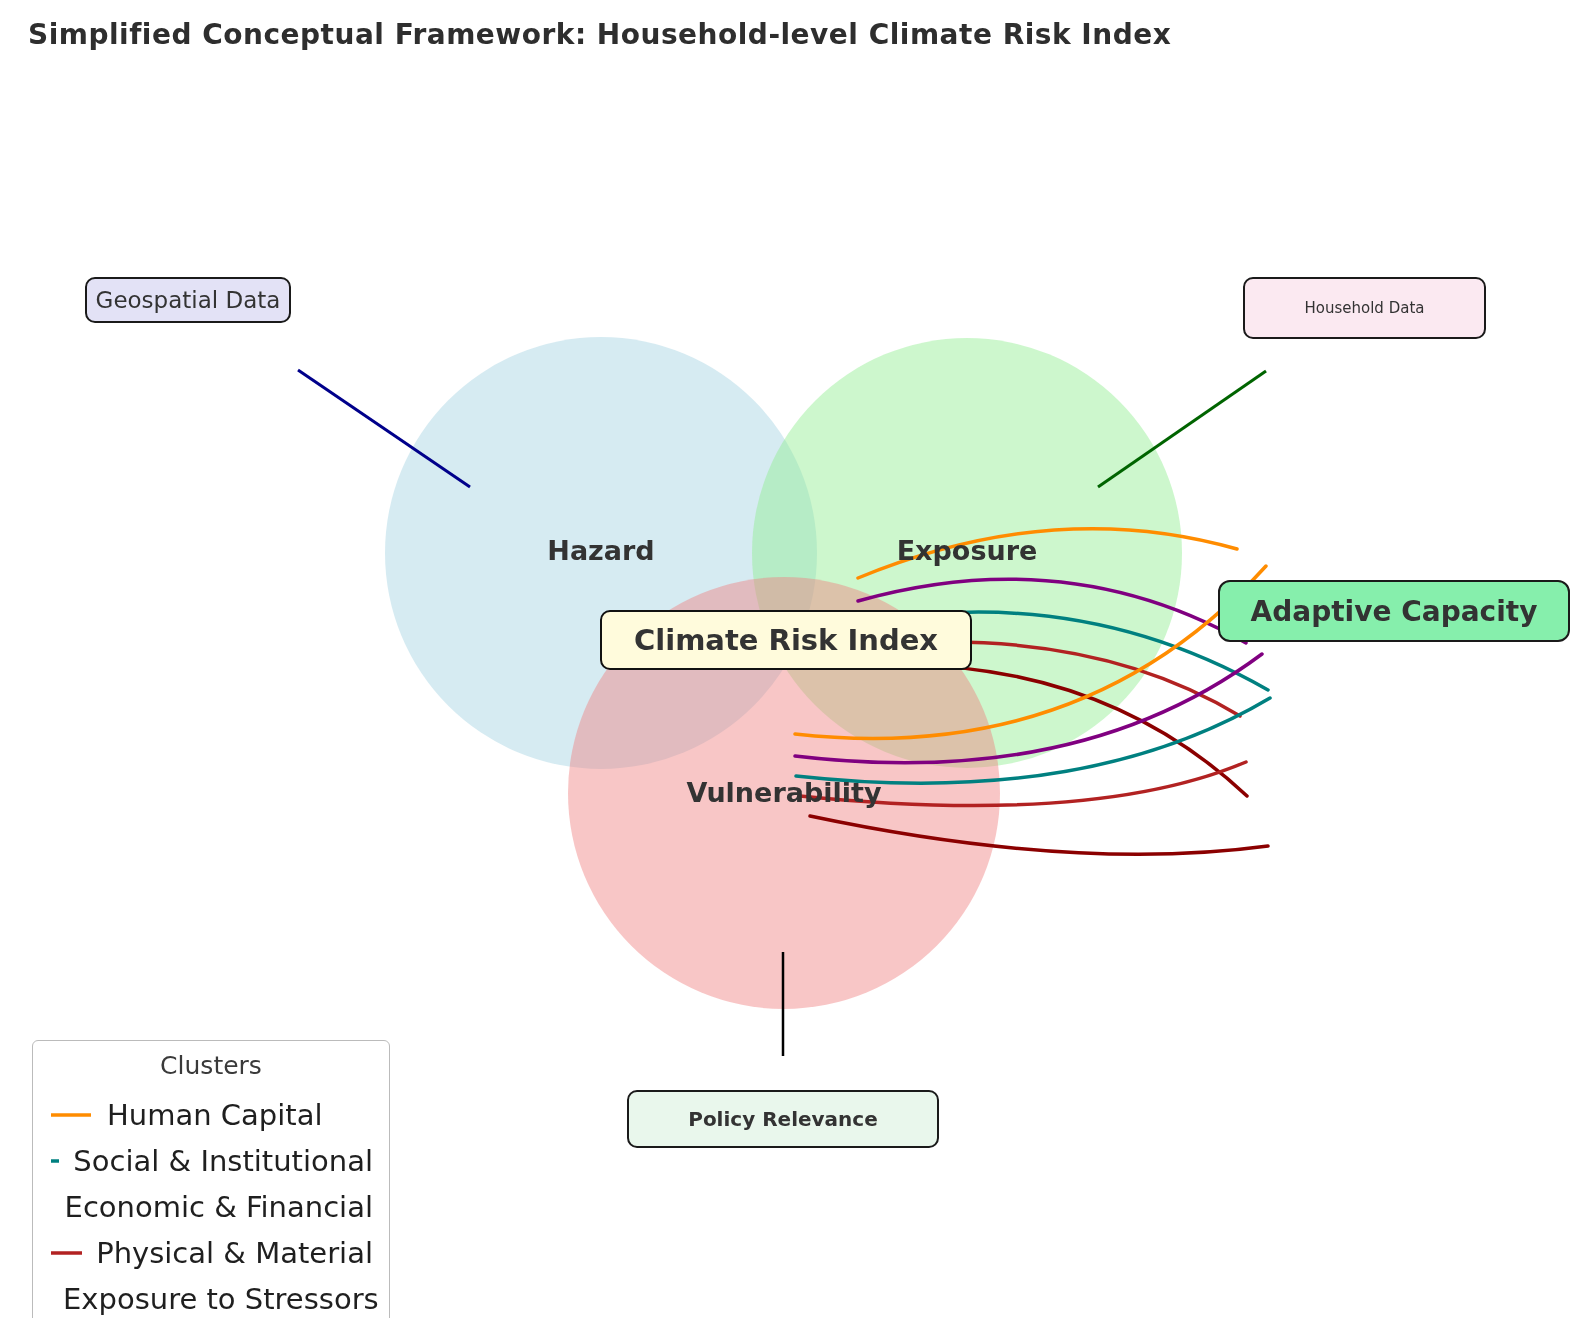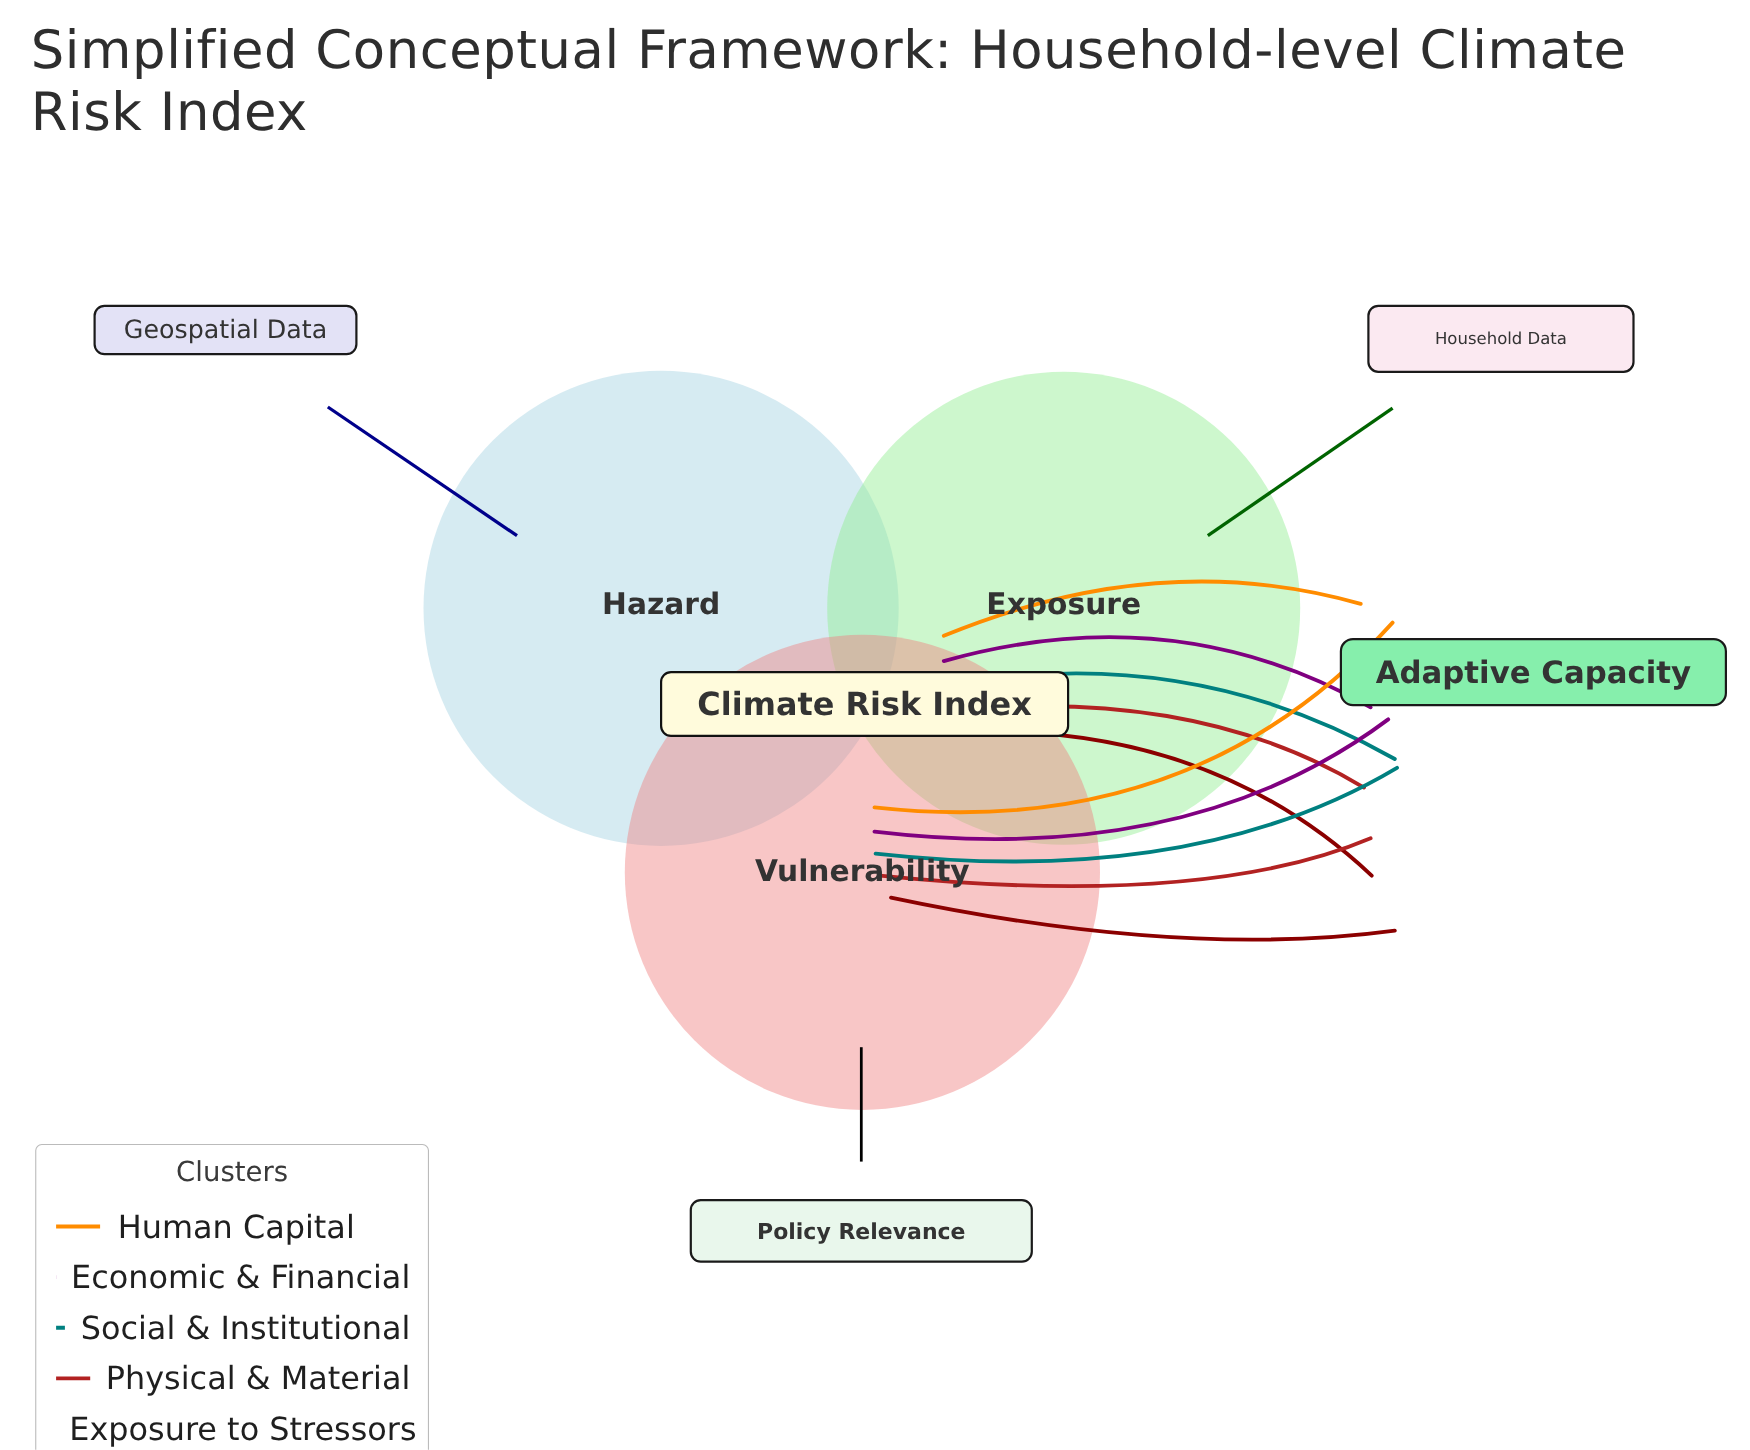--- a/index.html
+++ b/index.html
@@ -19,22 +19,22 @@
     position: absolute;
     left: 0; top: 0;
     width: 1591px;
     height: 1318px;
   }
   .page-title {
     position: absolute;
     left: 28px;
     top: 18px;
     width: 1540px;
-    font-size: 48px;
-    font-weight: normal;
+    font-size: 28px;
+    font-weight: bold;
     color: #2e2e2e;
     letter-spacing: 0.5px;
   }
   .circle-label {
     position: absolute;
     transform: translate(-50%, -50%);
     font-size: 27px;
     font-weight: bold;
     color: #333333;
     white-space: nowrap;
@@ -42,21 +42,21 @@
   .box {
     position: absolute;
     display: flex;
     align-items: center;
     justify-content: center;
     border: 2px solid #1a1a1a;
     border-radius: 10px;
     color: #333333;
     white-space: nowrap;
   }
-  .box-geospatial { left: 85px;  top: 277px;  width: 240px; height: 46px; font-size: 23px; }
+  .box-geospatial { left: 85px;  top: 277px;  width: 206px; height: 46px; font-size: 23px; }
   .box-household  { left: 1243px; top: 277px; width: 243px; height: 62px; font-size: 15px; }
   .box-adaptive   { left: 1218px; top: 580px; width: 352px; height: 62px; font-size: 28px; font-weight: bold; border-radius: 12px; }
   .box-cri        { left: 600px;  top: 610px; width: 372px; height: 60px; font-size: 29px; font-weight: bold; border-width: 2.5px; border-color: #111111; }
   .box-policy     { left: 627px;  top: 1090px; width: 312px; height: 58px; font-size: 20px; font-weight: bold; }
   .legend {
     position: absolute;
     left: 32px;
     top: 1040px;
     width: 358px;
     background: #ffffff;
@@ -129,30 +129,30 @@
 
     <div class="legend-item">
       <svg width="44" height="8">
         <line x1="2" y1="4" x2="42" y2="4" stroke-width="3.5" stroke="#FF8C00"></line>
       </svg>
       <span class="legend-label">Human Capital</span>
     </div>
 
     <div class="legend-item">
       <svg width="44" height="8">
-        <line x1="2" y1="4" x2="42" y2="4" stroke-width="3.5" stroke="#800080"></line>
+        <line x1="2" y1="4" x2="42" y2="4" stroke-width="3.5" stroke="#008080"></line>
       </svg>
-      <span class="legend-label">Economic &amp; Financial</span>
+      <span class="legend-label">Social &amp; Institutional</span>
     </div>
 
     <div class="legend-item">
       <svg width="44" height="8">
-        <line x1="2" y1="4" x2="42" y2="4" stroke-width="3.5" stroke="#008080"></line>
+        <line x1="2" y1="4" x2="42" y2="4" stroke-width="3.5" stroke="#800080"></line>
       </svg>
-      <span class="legend-label">Social &amp; Institutional</span>
+      <span class="legend-label">Economic &amp; Financial</span>
     </div>
 
     <div class="legend-item">
       <svg width="44" height="8">
         <line x1="2" y1="4" x2="42" y2="4" stroke-width="3.5" stroke="#B22222"></line>
       </svg>
       <span class="legend-label">Physical &amp; Material</span>
     </div>
 
     <div class="legend-item">

